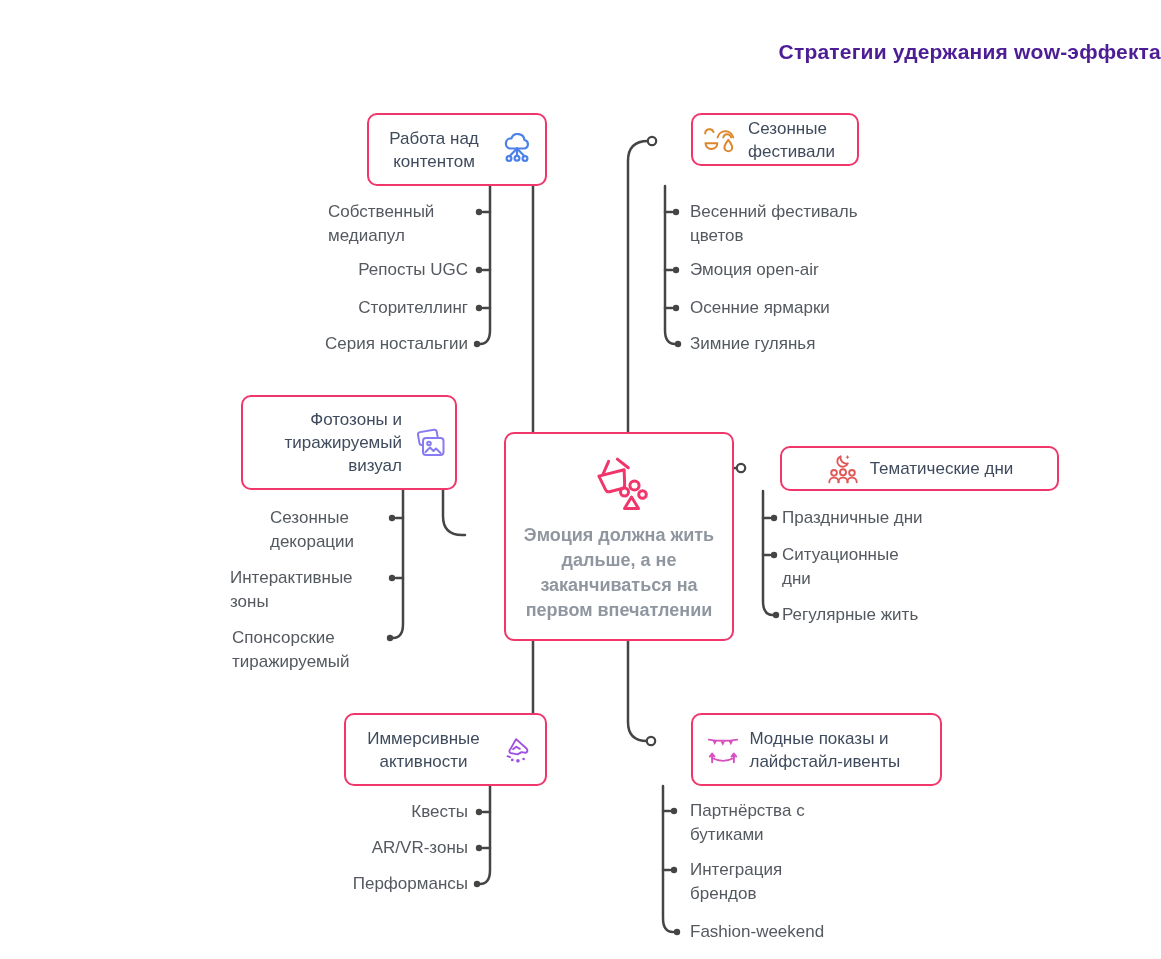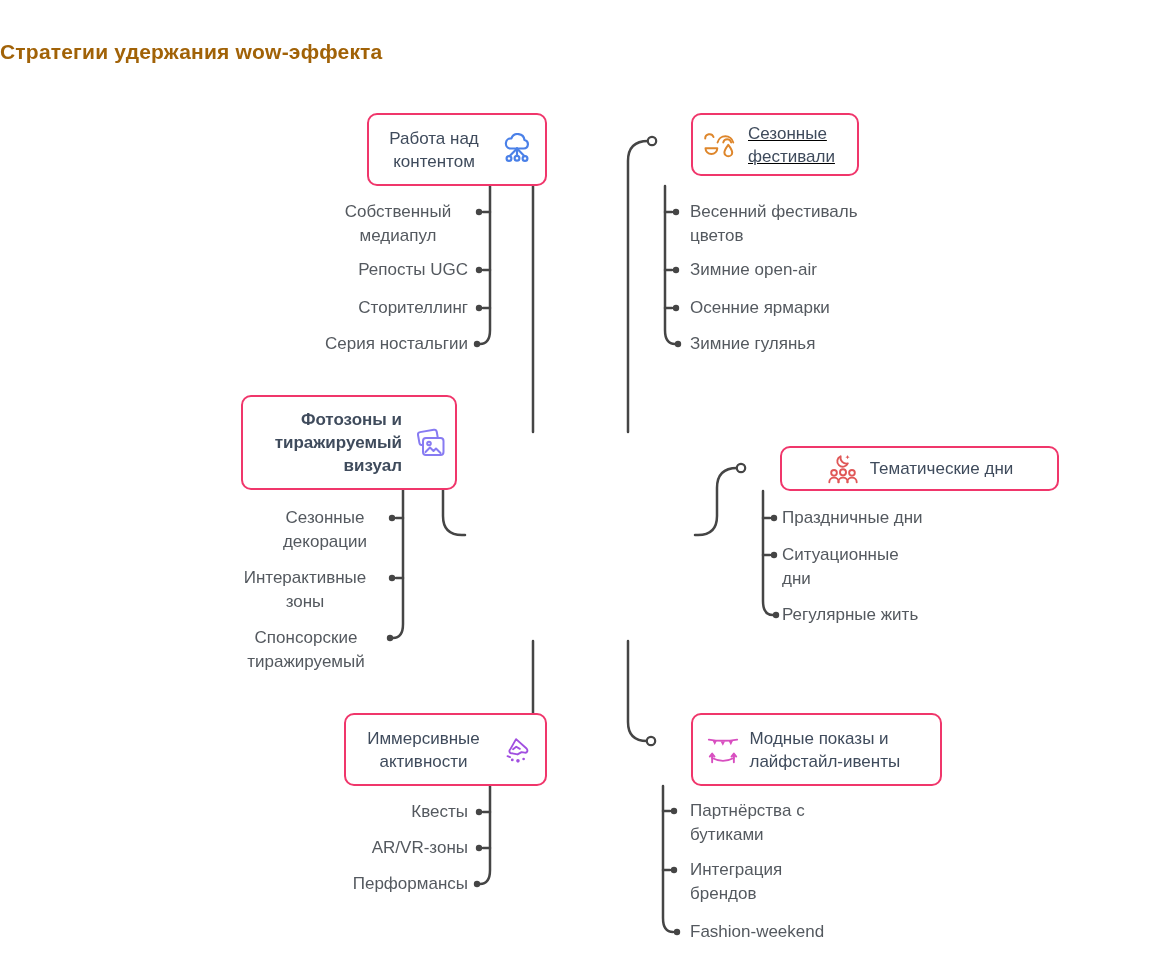--- a/index.html
+++ b/index.html
@@ -2,34 +2,34 @@
 <html><head>
 <meta charset="utf-8">
 <style>
   html,body{margin:0;padding:0;background:#fff;}
   #canvas{
     position:relative;width:1161px;height:959px;background:#ffffff;overflow:hidden;
     font-family:"Liberation Sans","DejaVu Sans",sans-serif;
   }
   .wires{position:absolute;left:0;top:0;width:1161px;height:959px;}
   .title{
-    position:absolute;top:40px;left:0;width:100%;text-align:left;
-    font-size:21px;font-weight:bold;color:#a16207;letter-spacing:.2px;
+    position:absolute;top:40px;left:0;width:100%;text-align:right;
+    font-size:21px;font-weight:bold;color:#4c1d95;letter-spacing:.2px;
   }
   .node{
     position:absolute;background:#fff;border:2.5px solid #f0366b;border-radius:10px;
     box-sizing:border-box;display:flex;align-items:center;justify-content:center;margin-left:39px;
   }
   .row{display:flex;align-items:center;gap:10px;}
   .col{display:flex;flex-direction:column;align-items:center;}
   .label{font-size:17px;line-height:23px;color:#3f4b5c;}
   .t-c{text-align:center;} .t-r{text-align:right;} .t-l{text-align:left;}
   .icon{display:flex;align-items:center;flex:0 0 auto;}
   .child{position:absolute;font-size:17px;line-height:24px;color:#54595f;}
-  .child.r{text-align:center;}
+  .child.r{text-align:left;}
   .central-text{
     font-weight:bold;font-size:18px;line-height:25px;color:#8f969f;
     text-align:center;width:206px;margin-top:10px;
   }
 </style>
 </head>
 <body>
 
 <div id="canvas">
 
@@ -96,54 +96,70 @@
         <circle cx="652" cy="141" r="4.2"></circle>
       <circle cx="418" cy="422" r="4.2"></circle>
         <circle cx="741" cy="468" r="4.2"></circle>
       <circle cx="509" cy="741" r="4.2"></circle>
         <circle cx="651" cy="741" r="4.2"></circle>
     </g>
   </svg>
 
   <div class="title">Стратегии удержания wow-эффекта</div>
 
+  <div class="node col" style="left:465px;top:432px;width:230px;height:209px;">
+    <span class="icon">
+      <svg width="66" height="62" viewBox="0 0 66 62" fill="none" stroke="#f0366b" stroke-width="3" stroke-linecap="round" stroke-linejoin="round">
+        <g transform="rotate(-14 26 28)">
+          <path d="M14 22 h26 l-3.2 15 a3.4 3.4 0 0 1-3.3 2.7 H20.5 a3.4 3.4 0 0 1-3.3-2.7 Z"></path>
+          <path d="M18.5 21 L27 10"></path>
+            <path d="M36 10 L44.5 21"></path>
+        </g>
+        <circle cx="38.5" cy="41" r="4"></circle>
+        <circle cx="48.5" cy="34.5" r="4.6"></circle>
+        <circle cx="56.5" cy="43.5" r="3.8"></circle>
+        <path d="M45.5 46 l-7 11.5 h14 Z"></path>
+      </svg>
+    </span>
+    <div class="central-text">Эмоция должна жить дальше, а не заканчиваться на первом впечатлении</div>
+  </div>
 
   <div class="node" style="left:328px;top:113px;width:180px;height:73px;">
     <div class="row">
       <span class="label t-c" style="width:112px">Работа над контентом</span>
       <span class="icon">
         <svg width="36" height="34" viewBox="0 0 36 34" fill="none" stroke="#4a80e8" stroke-width="2.2" stroke-linecap="round" stroke-linejoin="round">
           <path d="M10.5 15.5 h13.2 a4.3 4.3 0 0 0 .8-8.5 A6.8 6.8 0 0 0 11.4 5.4 A5 5 0 0 0 10.5 15.5 Z"></path>
           <path d="M17 15.5 V22.5"></path>
             <path d="M17 15.5 L9.7 23"></path>
             <path d="M17 15.5 L24.3 23"></path>
           <circle cx="9" cy="25.5" r="2.4"></circle>
             <circle cx="17" cy="25.2" r="2.4"></circle>
             <circle cx="25" cy="25.5" r="2.4"></circle>
         </svg>
       </span>
     </div>
   </div>
 
-  <div class="node" style="left:652px;top:113px;width:168px;height:63px;text-decoration:underline;">
+  <div class="node" style="left:652px;top:113px;width:168px;height:53px;">
     <div class="row">
       <span class="icon">
         <svg width="36" height="34" viewBox="0 0 36 34" fill="none" stroke="#de862b" stroke-width="2" stroke-linecap="round" stroke-linejoin="round">
           <path d="M3.2 10.6 a4.3 4.3 0 0 1 8.3-1.6"></path>
           <path d="M15.6 14.4 a8 8 0 0 1 15.6 0"></path>
           <path d="M21.3 14.4 a4 4 0 0 1 7.8 0"></path>
           <path d="M3.5 20.2 h11.8 a5.9 5.9 0 0 1-11.8 0 Z"></path>
           <path d="M26.3 16.8 c-2.6 3.4-3.9 5.6-3.9 7.6 a3.9 3.9 0 0 0 7.8 0 c0-2-1.3-4.2-3.9-7.6 Z"></path>
         </svg>
       </span>
       <span class="label t-l" style="width:100px">Сезонные фестивали</span>
     </div>
   </div>
 
-  <div class="node" style="left:202px;top:395px;width:216px;height:95px;font-weight:bold;">
+  <div class="node" style="left:202px;top:395px;width:216px;height:95px;">
     <div class="row">
       <span class="label t-r" style="width:152px">Фотозоны и тиражируемый визуал</span>
       <span class="icon">
         <svg width="36" height="34" viewBox="0 0 36 34" fill="none" stroke="#877bf2" stroke-width="2" stroke-linecap="round" stroke-linejoin="round">
           <g transform="rotate(-10 15 11)">
               <rect x="6.5" y="5" width="19" height="13" rx="2.5"></rect>
             </g>
           <rect x="11" y="12" width="20.5" height="17" rx="3" fill="#ffffff"></rect>
           <circle cx="17" cy="17.5" r="1.8"></circle>
           <path d="M13.5 26 l4.5-4.5 3.5 3.5 2.5-2.5 4.5 4.5"></path>
@@ -206,21 +222,21 @@
       </span>
     </div>
   </div>
 
   <div class="child r" style="top:200px;right:693px;max-width:140px">Собственный медиапул</div>
   <div class="child r" style="top:258px;right:693px">Репосты UGC</div>
   <div class="child r" style="top:296px;right:693px">Сторителлинг</div>
   <div class="child r" style="top:332px;right:693px">Серия ностальгии</div>
 
   <div class="child" style="top:200px;left:690px;max-width:175px">Весенний фестиваль цветов</div>
-  <div class="child" style="top:258px;left:690px">Зимние open-air</div>
+  <div class="child" style="top:258px;left:690px">Эмоция open-air</div>
   <div class="child" style="top:296px;left:690px">Осенние ярмарки</div>
   <div class="child" style="top:332px;left:690px">Зимние гулянья</div>
 
   <div class="child r" style="top:506px;right:781px;max-width:110px">Сезонные декорации</div>
   <div class="child r" style="top:566px;right:781px;max-width:150px">Интерактивные зоны</div>
   <div class="child r" style="top:626px;right:781px;max-width:148px">Спонсорские тиражируемый</div>
 
   <div class="child" style="top:506px;left:782px">Праздничные дни</div>
   <div class="child" style="top:543px;left:782px;max-width:135px">Ситуационные дни</div>
   <div class="child" style="top:603px;left:782px">Регулярные жить</div>

